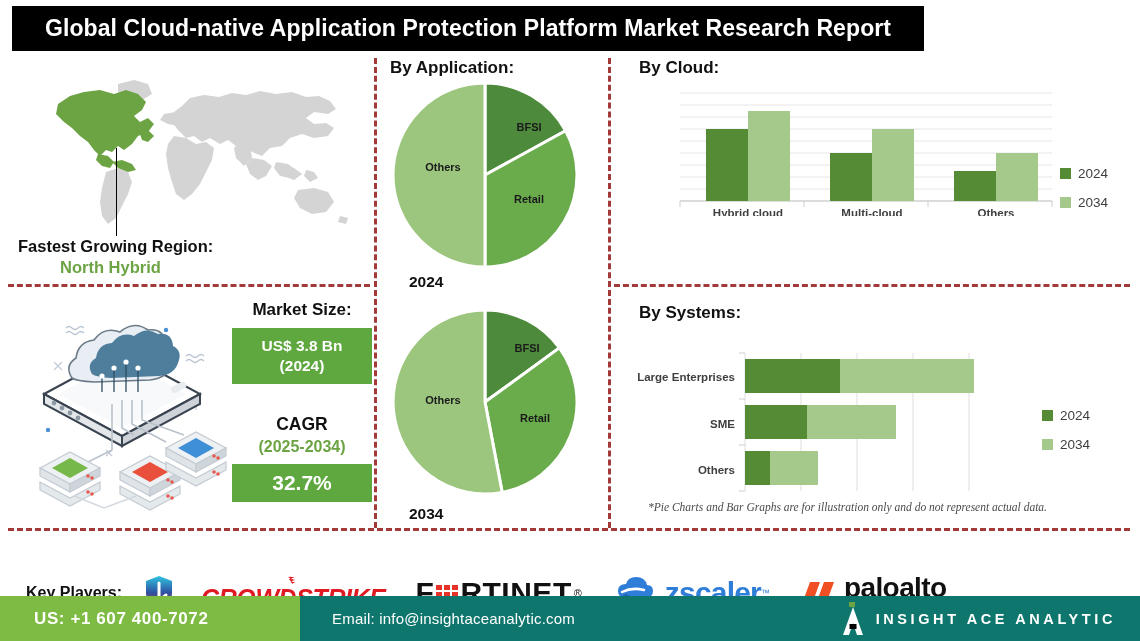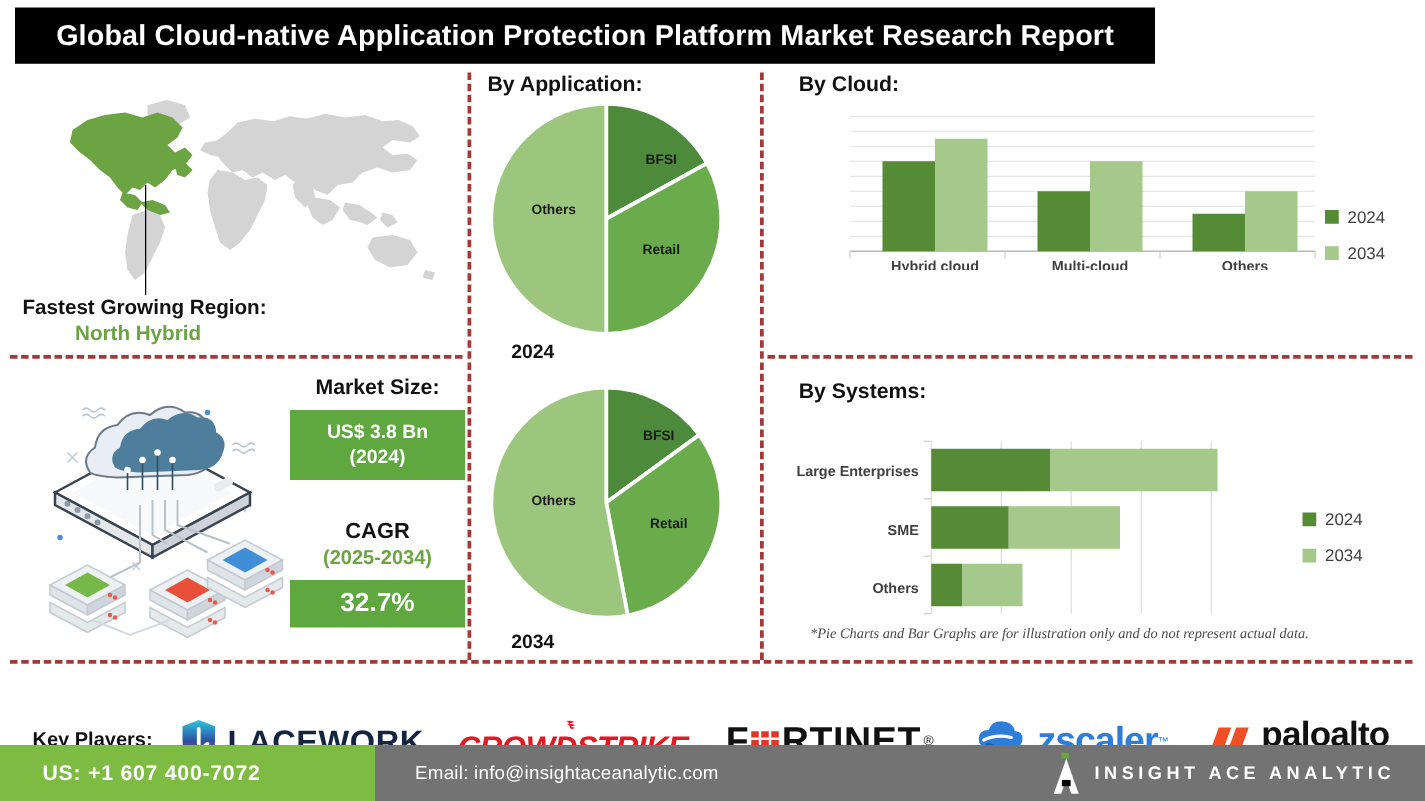--- a/index.html
+++ b/index.html
@@ -53,21 +53,21 @@
   .footnote{position:absolute;font-size:11.5px;font-style:italic;color:#4a4a4a;
     font-family:"Liberation Serif",serif;}
 
   
   .kp-row{position:absolute;left:0;top:536px;width:1140px;height:58px;
     display:flex;align-items:center;margin-top:28px;}
   .kp-label{font-size:16px;font-weight:bold;color:#111;margin-left:26px;white-space:nowrap;}
   .logo{display:flex;align-items:center;justify-content:center;height:40px;}
 
   
-  .footer{position:absolute;left:0;top:596px;width:1140px;height:45px;background:#737373;display:flex;align-items:center;}
+  .footer{position:absolute;left:0;top:596px;width:1140px;height:45px;background:#0f766e;display:flex;align-items:center;}
   .footer-phone{background:#7DBB42;height:45px;width:300px;display:flex;align-items:center;}
   .footer-phone span{color:#fff;font-size:17px;font-weight:bold;letter-spacing:.6px;margin-left:34px;}
   .footer-email{color:#fff;font-size:15px;margin-left:32px;letter-spacing:.2px;}
   .brand{position:absolute;right:24px;top:0;height:45px;display:flex;align-items:center;}
   .brand-txt{color:#fff;font-size:14.5px;letter-spacing:3.6px;font-weight:bold;margin-left:12px;}
 </style>
 </head>
 <body>
 
 <div class="page">
@@ -374,21 +374,20 @@
         <defs>
           <linearGradient id="lwg" x1="0" y1="0" x2="0" y2="1">
             <stop offset="0%" stop-color="#2ec4e0"></stop>
               <stop offset="50%" stop-color="#2f4fa0"></stop>
             <stop offset="100%" stop-color="#e23b3b"></stop>
           </linearGradient>
         </defs>
         <path d="M15 1 L28 6 V18 C28 27 22 32 15 35 C8 32 2 27 2 18 V6 Z" fill="url(#lwg)"></path>
         <path d="M15 8 L15 26 M15 26 L22 20" stroke="#fff" stroke-width="3" fill="none" stroke-linecap="round"></path>
       </svg>
-      <span style="font-size:26px;font-weight:600;color:#16253f;letter-spacing:0.5px;margin-left:8px;">LACEWORK</span>
     </div>
 
     <div class="logo" style="margin-left:26px;flex-direction:column;">
       <svg width="34" height="34" viewBox="0 0 34 34" xmlns="http://www.w3.org/2000/svg">
         <g fill="#E01A22">
           <path d="M2 12 Q12 10 22 14 Q14 15 10 19 Q7 15 2 12 Z"></path>
           <path d="M4 19 Q14 18 24 22 Q16 23 12 27 Q9 23 4 19 Z"></path>
           <path d="M8 26 Q16 26 24 29 Q18 30 15 33 Q12 29 8 26 Z"></path>
         </g>
       </svg>

